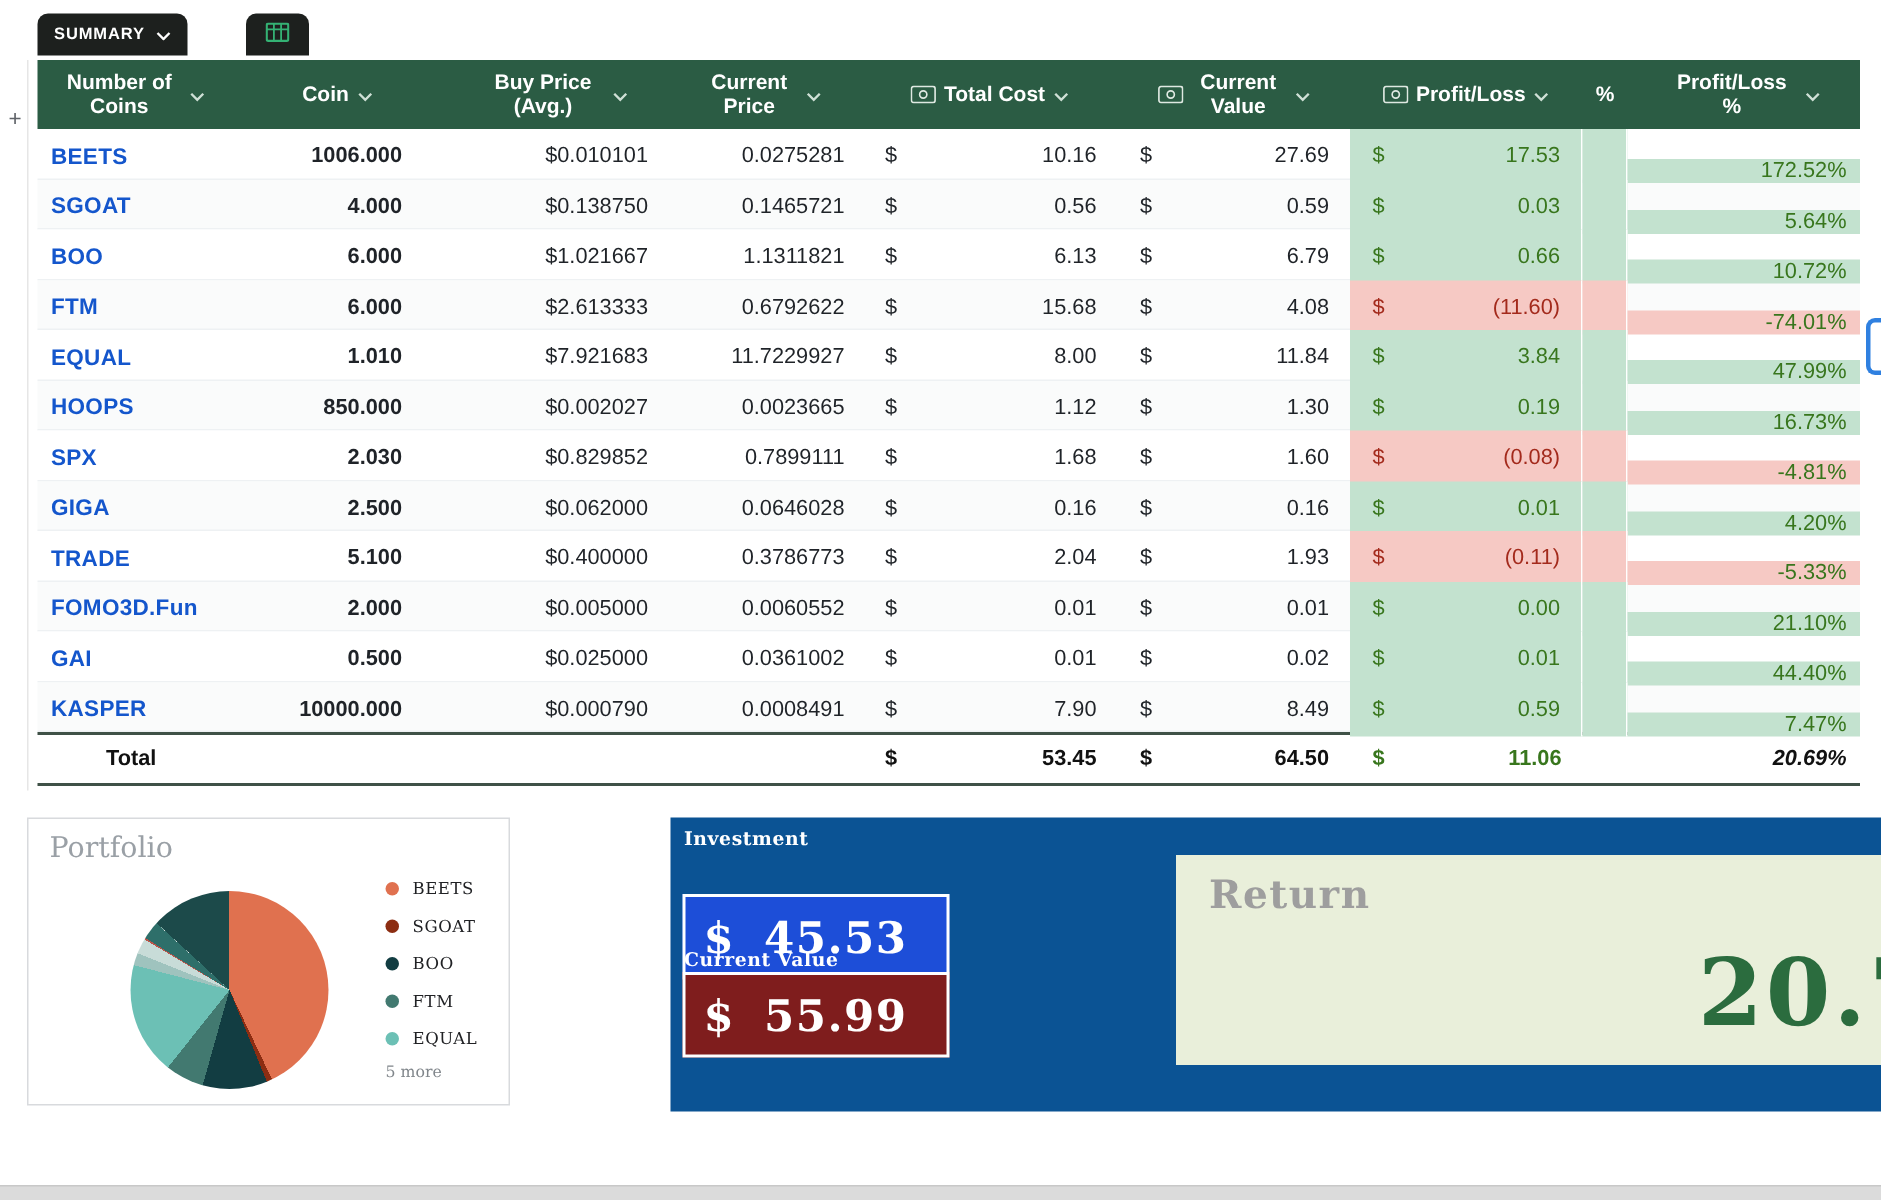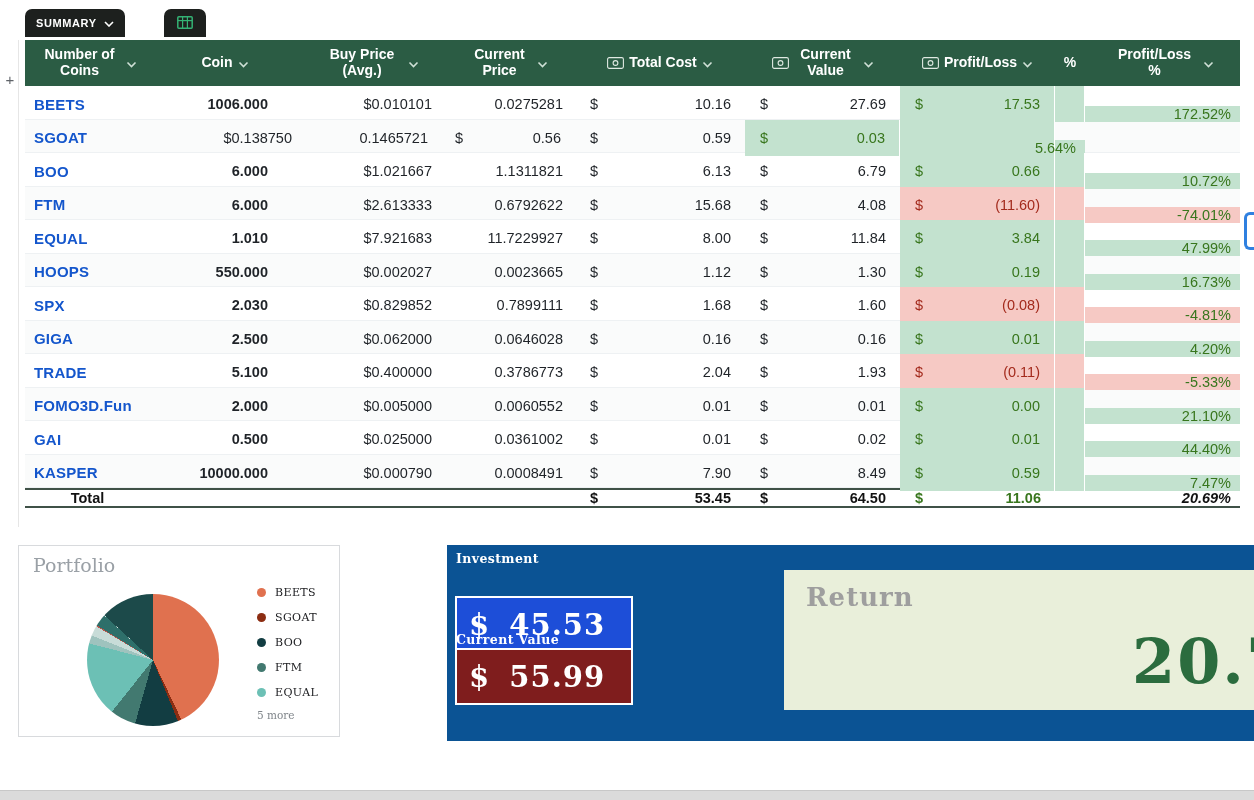--- a/index.html
+++ b/index.html
@@ -50,21 +50,21 @@
   .price{justify-content:flex-end;padding-right:12px;}
   .money{justify-content:space-between;padding:0 14px 0 15px;}
   .pl{border-right:1px solid #fff;}
   .pctsym{border-right:1px solid #fff;}
   .pl.pos,.pctsym.pos,.plpct.pos{background:#c3e2cf;}
   .pl.neg,.pctsym.neg,.plpct.neg{background:#f6c9c4;}
   .pl.pos .cur,.pl.pos .num{color:#38761d;}
   .pl.neg .cur,.pl.neg .num{color:#a32a1c;}
   .plpct{justify-content:flex-end;padding-right:9px;color:#38761d;margin-top:20px;}
 
-  .total-row{height:20px;border-top:2px solid #3f5147;border-bottom:2px solid #3f5147;background:#fff;box-sizing:border-box;}
+  .total-row{height:36px;border-top:2px solid #3f5147;border-bottom:2px solid #3f5147;background:#fff;box-sizing:border-box;}
   .total-row .td{font-weight:bold;color:#111;}
   .tcoin{justify-content:center;}
   .plt .cur,.plt .num{color:#38761d;}
   .tpct{justify-content:flex-end;padding-right:9px;color:#38761d;font-style:italic;}
 
   
   .portfolio-card{
     position:absolute;left:18px;top:545px;width:322px;height:192px;
     background:#fff;border:1px solid #d8dadd;box-sizing:border-box;
   }
@@ -231,20 +231,21 @@
         </div>
         <div class="td money pl pos">
           <span class="cur">$</span>
           <span class="num">17.53</span>
         </div>
         <div class="td pctsym pos"></div>
         <div class="td plpct pos">172.52%</div>
       </div>
       <div class="grid-row tr alt">
         <div class="td coin">SGOAT</div>
+        <div class="td qty">4.000</div>
         <div class="td buy">$0.138750</div>
         <div class="td price">0.1465721</div>
         <div class="td money">
           <span class="cur">$</span>
           <span class="num">0.56</span>
         </div>
         <div class="td money">
           <span class="cur">$</span>
           <span class="num">0.59</span>
         </div>
@@ -310,21 +311,21 @@
         </div>
         <div class="td money pl pos">
           <span class="cur">$</span>
           <span class="num">3.84</span>
         </div>
         <div class="td pctsym pos"></div>
         <div class="td plpct pos">47.99%</div>
       </div>
       <div class="grid-row tr alt">
         <div class="td coin">HOOPS</div>
-        <div class="td qty">550.000</div>
+        <div class="td qty">850.000</div>
         <div class="td buy">$0.002027</div>
         <div class="td price">0.0023665</div>
         <div class="td money">
           <span class="cur">$</span>
           <span class="num">1.12</span>
         </div>
         <div class="td money">
           <span class="cur">$</span>
           <span class="num">1.30</span>
         </div>

